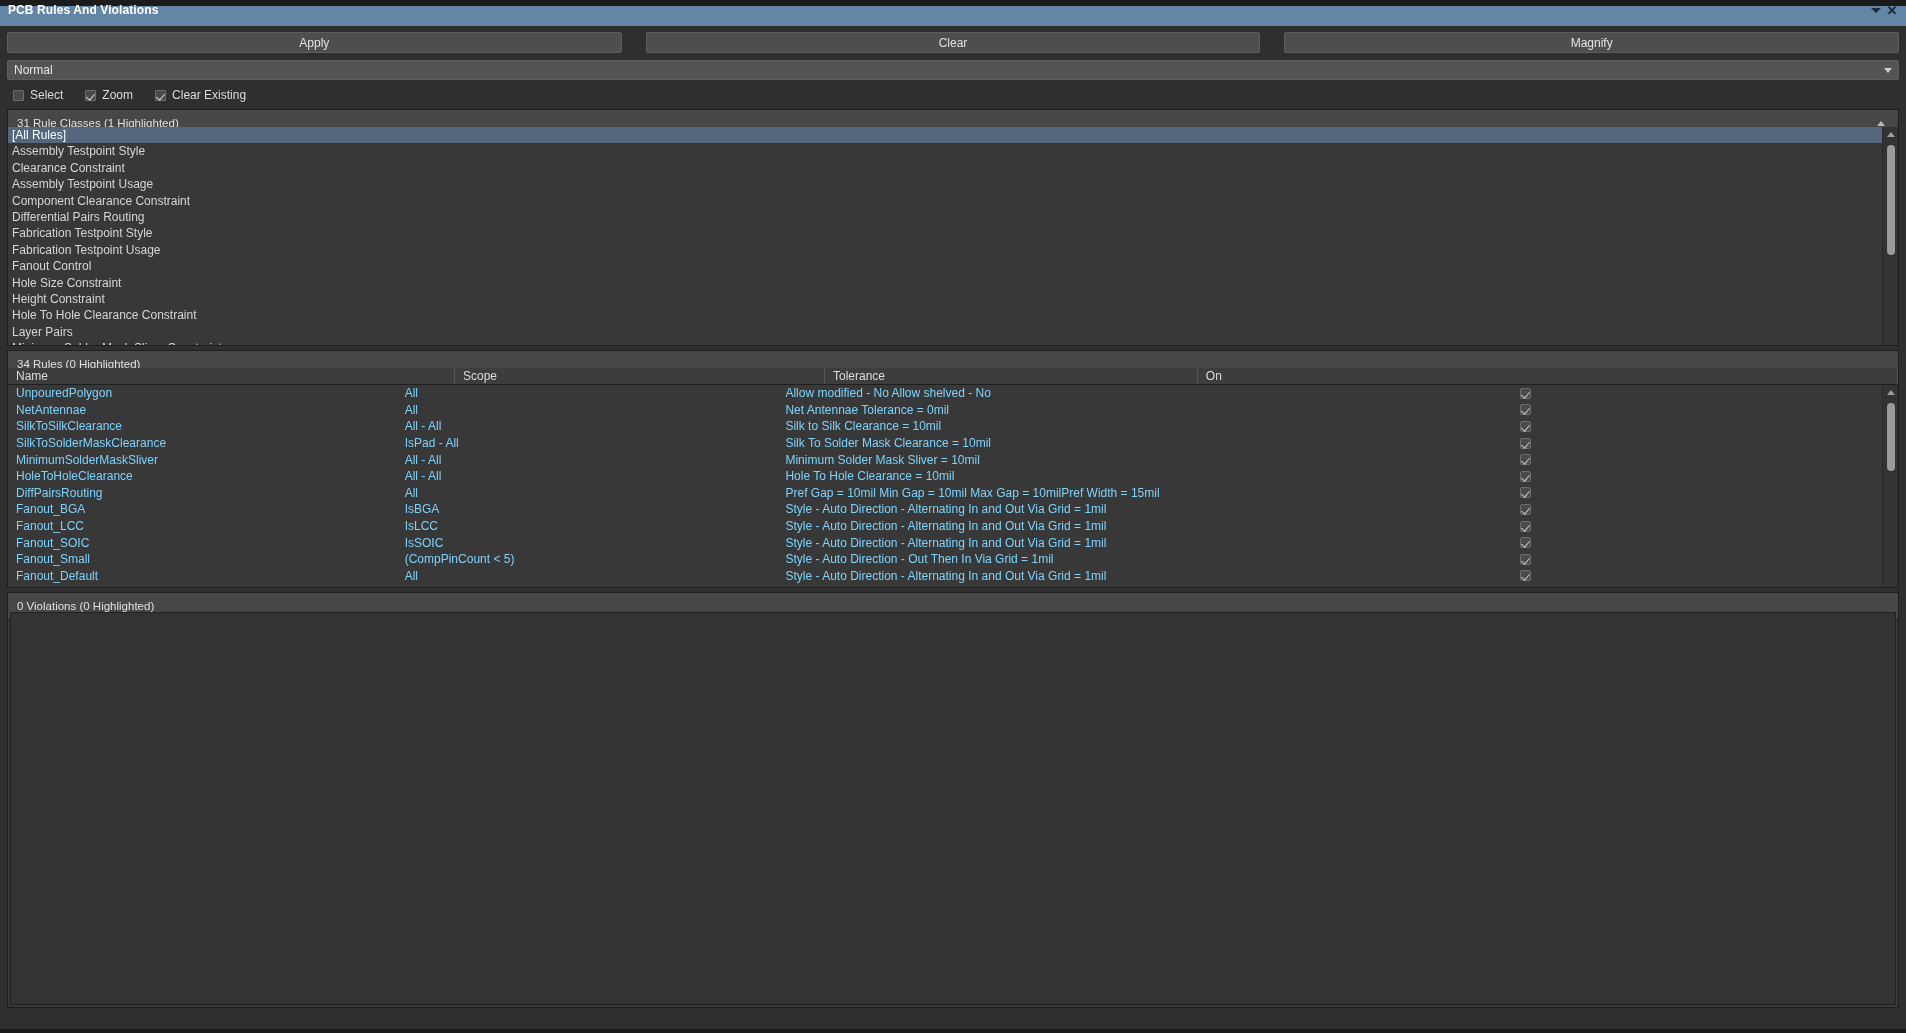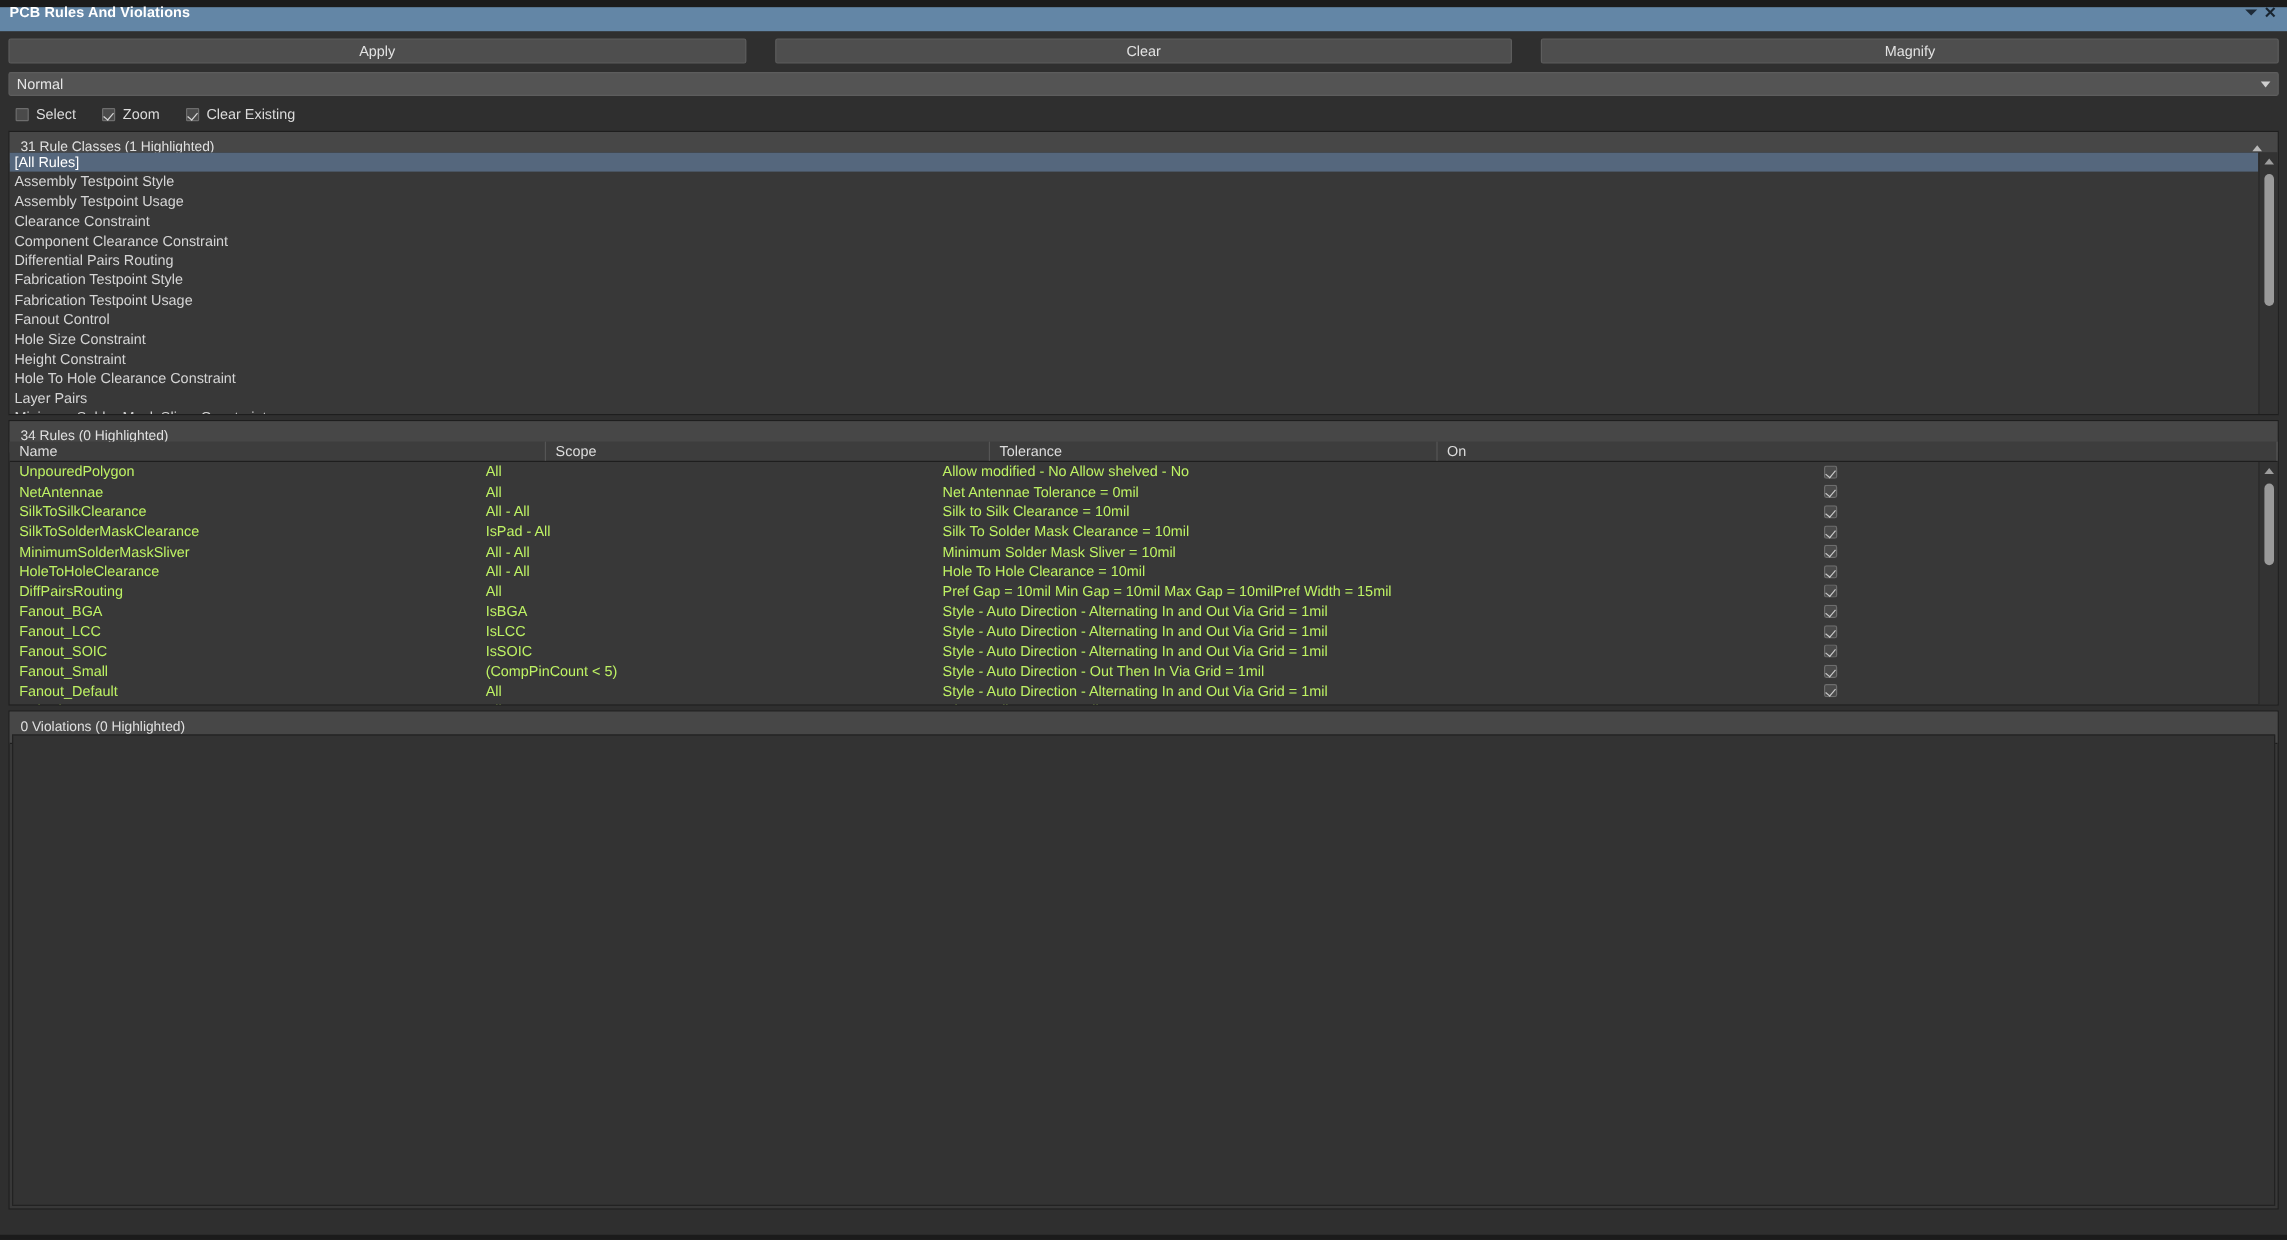--- a/index.html
+++ b/index.html
@@ -247,21 +247,21 @@
     position: absolute;
     left: 0; top: 34px; right: 0; bottom: 0;
     overflow: hidden;
   }
   .tbl-inner { position: absolute; left: 0; top: 0; right: 16px; }
   .tr {
     height: 16.6px;
     display: flex;
     align-items: center;
     font-size: 12px;
-    color: #bef264;
+    color: #7dd3fc;
     white-space: nowrap;
     cursor: pointer;
   }
   .td { padding-left: 8px; box-sizing: border-box; overflow: hidden; white-space: nowrap; }
   .td-on { display: flex; align-items: center; justify-content: center; }
   .cellchk {
     width: 11px; height: 11px;
     background: #4a4a4a;
     border: 1px solid #6d6d6d;
     border-radius: 2px;
@@ -337,22 +337,22 @@
 
     <div class="panel" id="rule-classes-panel">
       <div class="panel-header">
         <span class="hdr-text">31 Rule Classes (1 Highlighted)</span>
         <span class="collapse-arrow"></span>
       </div>
       <div class="list-body">
         <div class="list-scroll-inner" id="rule-classes-rows">
             <div class="list-row selected">[All Rules]</div>
             <div class="list-row">Assembly Testpoint Style</div>
+            <div class="list-row">Clearance Constraint</div>
             <div class="list-row">Assembly Testpoint Usage</div>
-            <div class="list-row">Clearance Constraint</div>
             <div class="list-row">Component Clearance Constraint</div>
             <div class="list-row">Differential Pairs Routing</div>
             <div class="list-row">Fabrication Testpoint Style</div>
             <div class="list-row">Fabrication Testpoint Usage</div>
             <div class="list-row">Fanout Control</div>
             <div class="list-row">Hole Size Constraint</div>
             <div class="list-row">Height Constraint</div>
             <div class="list-row">Hole To Hole Clearance Constraint</div>
             <div class="list-row">Layer Pairs</div>
             <div class="list-row">Minimum Solder Mask Sliver Constraint</div>

